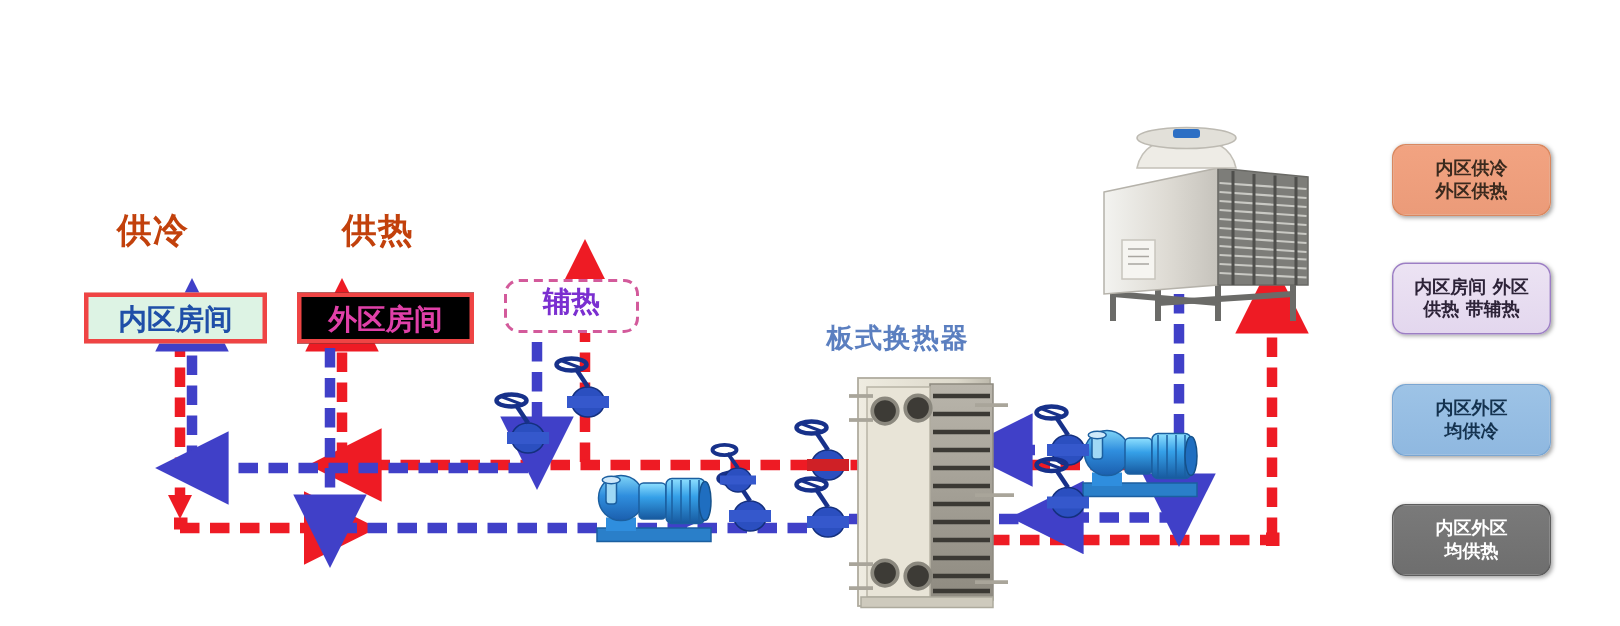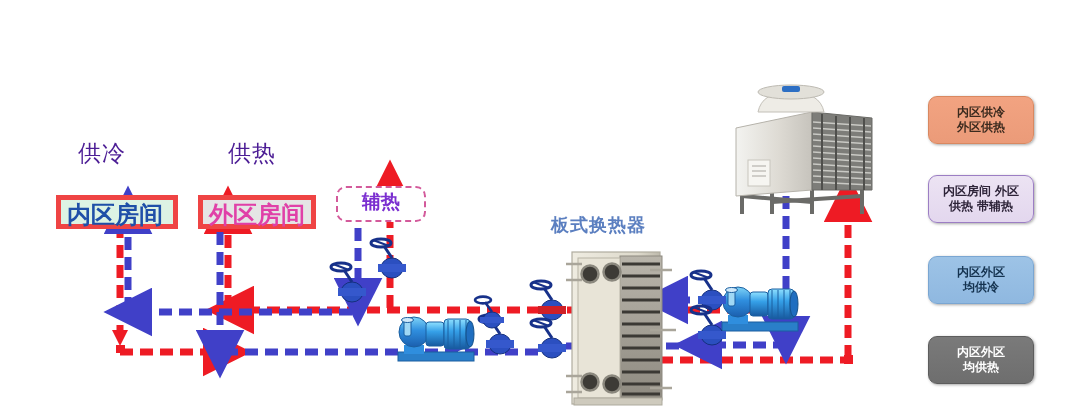--- a/index.html
+++ b/index.html
@@ -8,36 +8,36 @@
     font-family:"DejaVu Sans","Liberation Sans",sans-serif;
     width:1080px;height:417px;overflow:hidden;position:relative;
   }
   #stage{position:relative;width:1080px;height:417px;background:#fff;}
   #svgroot{position:absolute;left:0;top:0;width:1080px;height:417px;}
 
   
   .lbl{position:absolute;white-space:nowrap;}
 
   .hdr-cool,.hdr-heat{
-    font-size:23px;font-weight:normal;color:#4c1d95;letter-spacing:1px;
+    font-size:23px;font-weight:bold;color:#c2410c;letter-spacing:1px;
   }
   .tower-title{
     font-size:21px;font-weight:bold;color:#1f5fa8;letter-spacing:1px;
   }
   .phx-title{
     font-size:18px;font-weight:bold;color:#5b7fc0;letter-spacing:1px;
   }
 
   .roombox{
-    position:absolute;border:5px solid #ef4444;
-    font-size:24px;font-weight:bold;text-align:left;
+    position:absolute;border:3px solid #ef4444;
+    font-size:19px;font-weight:bold;text-align:center;
     padding:2px 6px;box-sizing:border-box;line-height:26px;
   }
   .room-in{background:#ddf3e4;color:#1f4fa8;}
-  .room-out{background:#e5e5e5;color:#e040a8;}
+  .room-out{background:#000000;color:#e040a8;}
 
   .auxbox{
     position:absolute;border:2px dashed #d35a9b;border-radius:10px;
     background:#ffffff;color:#7b2fd0;font-size:19px;font-weight:bold;
     text-align:center;line-height:26px;box-sizing:border-box;
   }
 
   
   #legend{position:absolute;left:928px;top:96px;width:118px;}
   .leg{

